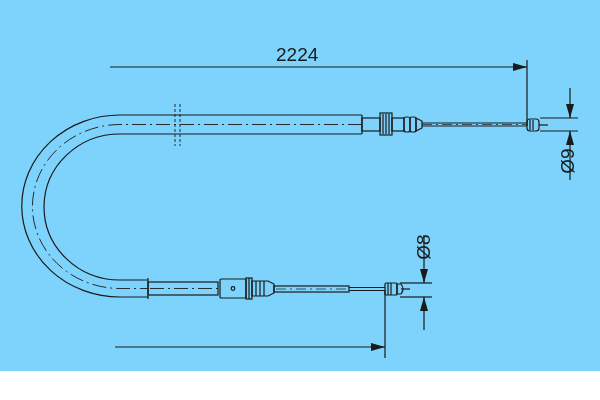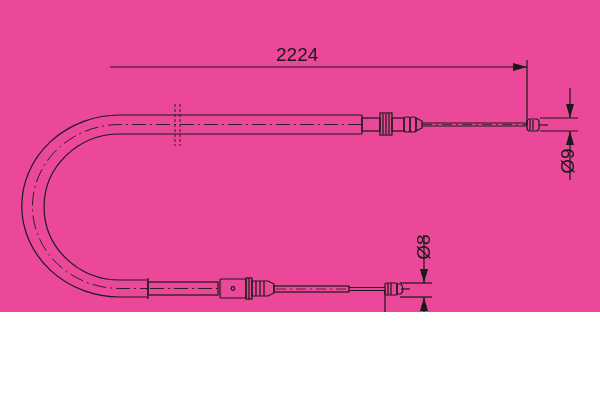--- a/index.html
+++ b/index.html
@@ -1,16 +1,16 @@
 <!DOCTYPE html>
 <html><head>
 <meta charset="utf-8">
 <style>
   html,body{margin:0;padding:0;background:#ffffff;}
-  #canvas{position:relative;width:600px;height:312px;overflow:hidden;background:#ec4899;}
+  #canvas{position:relative;width:600px;height:371px;overflow:hidden;background:#7dd3fc;}
   svg{position:absolute;left:0;top:0;}
   .label{position:absolute;font-family:"Liberation Sans",sans-serif;color:#1a1a1a;}
   .dim-top{left:276px;top:44px;font-size:19px;}
   .dim-d9{left:548px;top:150px;font-size:19px;transform:rotate(-90deg);transform-origin:center;width:40px;text-align:center;}
   .dim-d8{left:404px;top:236px;font-size:19px;transform:rotate(-90deg);transform-origin:center;width:40px;text-align:center;}
 </style>
 </head>
 <body>
 
 <div id="canvas">

